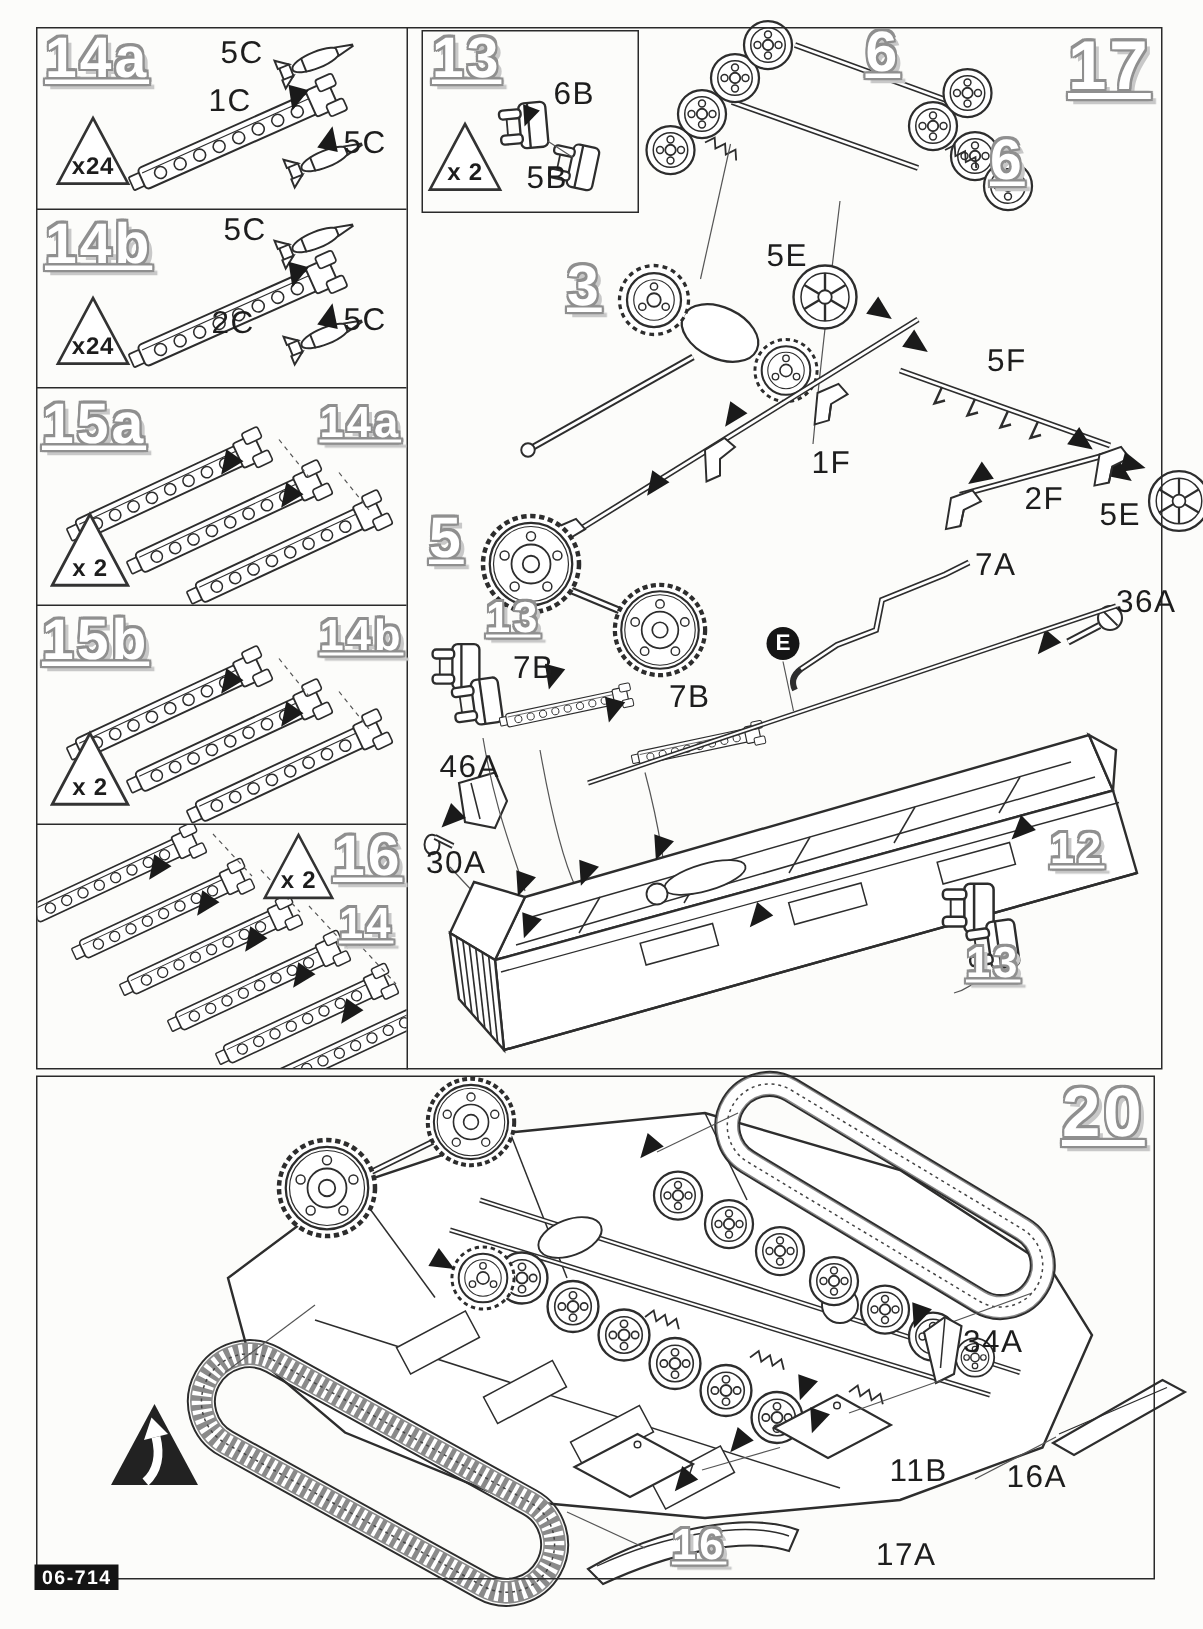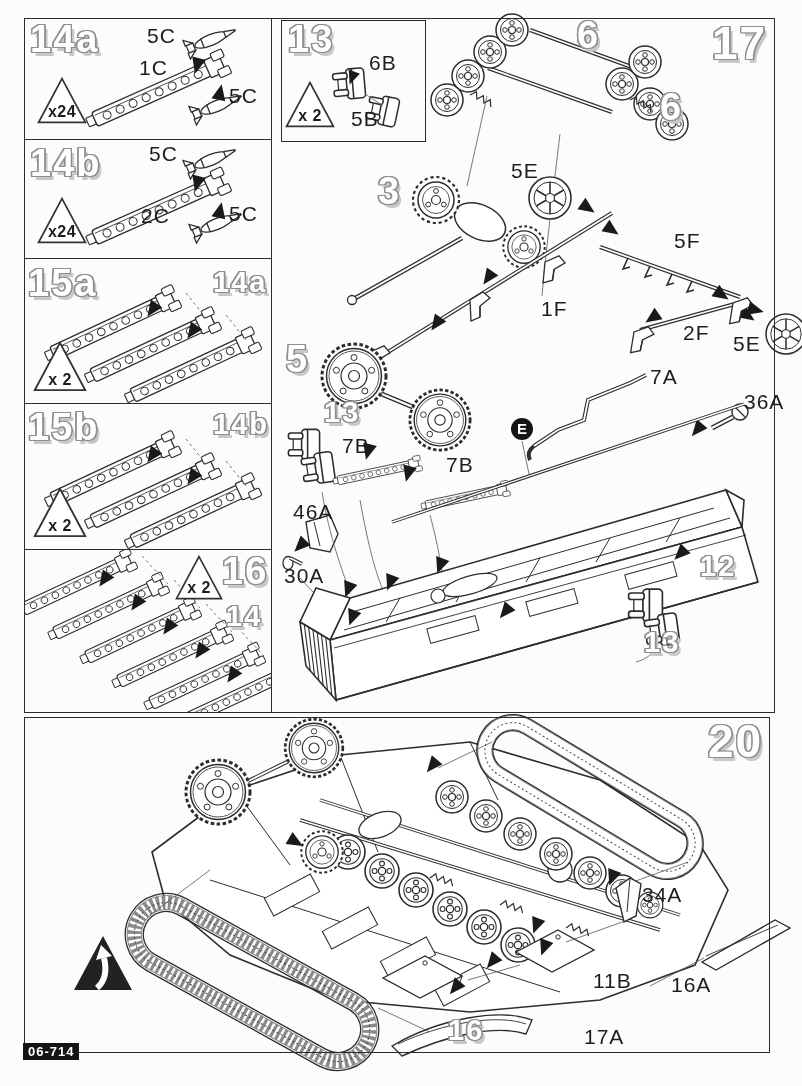--- a/index.html
+++ b/index.html
@@ -11,21 +11,21 @@
   .hline{position:absolute;left:24px;width:247px;height:0;border-top:1.6px solid #2a2a2a;}
   #frame-13{left:281px;top:20px;width:143px;height:120px;}
   #frame-18{left:24px;top:717px;width:744px;height:334px;}
   #art{position:absolute;left:0;top:0;}
   #label-layer{position:absolute;left:0;top:0;width:802px;height:1086px;pointer-events:none;}
   .lbl{position:absolute;line-height:1;white-space:nowrap;}
   .plain{font-size:21px;color:#1d1d1d;letter-spacing:1px;}
   .o-xl,.o-lg,.o-md{font-weight:bold;color:#fff;letter-spacing:2px;
     text-shadow:-1.4px -1.4px 0 #8f8f8f,1.4px -1.4px 0 #8f8f8f,-1.4px 1.4px 0 #8f8f8f,
       1.4px 1.4px 0 #8f8f8f,-1.4px 0 0 #8f8f8f,1.4px 0 0 #8f8f8f,0 -1.4px 0 #8f8f8f,
-      0 1.4px 0 #8f8f8f,3.5px 3.5px 0 #c8c8c8;}
+      0 1.4px 0 #8f8f8f,3.5px 3.5px 0 #c8c8c8;text-decoration:underline;}
   .o-xl{font-size:46px;}
   .o-lg{font-size:38px;}
   .o-md{font-size:29px;}
   .qty{position:absolute;}
   .qty svg{position:absolute;left:0;top:0;width:100%;height:100%;}
   .qty-txt{position:absolute;left:0;right:0;bottom:5px;text-align:center;font-weight:bold;
     font-size:16px;color:#1d1d1d;letter-spacing:0.5px;}
   .e-badge{position:absolute;left:511px;top:418px;width:22px;height:22px;border-radius:50%;
     background:#151515;color:#fff;font-weight:bold;font-size:15px;text-align:center;line-height:22px;}
   .kit-badge{position:absolute;left:23px;top:1043px;background:#141414;color:#fff;font-weight:bold;
@@ -480,21 +480,21 @@
       <span class="lbl o-md" style="left: 448px; top: 1016px;">16</span>
       <span class="lbl plain" style="left: 147px; top: 25px;">5C</span>
       <span class="lbl plain" style="left: 139px; top: 57px;">1C</span>
       <span class="lbl plain" style="left: 229px; top: 85px;">5C</span>
       <span class="lbl plain" style="left: 149px; top: 143px;">5C</span>
       <span class="lbl plain" style="left: 141px; top: 181px; margin-top: 24px;">2C</span>
       <span class="lbl plain" style="left: 229px; top: 203px;">5C</span>
       <span class="lbl plain" style="left: 369px; top: 52px;">6B</span>
       <span class="lbl plain" style="left: 351px; top: 108px;">5B</span>
       <span class="lbl plain" style="left: 511px; top: 160px;">5E</span>
-      <span class="lbl plain" style="left: 658px; top: 230px; margin-left: 16px;">5F</span>
+      <span class="lbl plain" style="left: 658px; top: 230px;">5F</span>
       <span class="lbl plain" style="left: 521px; top: 298px; margin-left: 20px;">1F</span>
       <span class="lbl plain" style="left: 683px; top: 322px;">2F</span>
       <span class="lbl plain" style="left: 733px; top: 333px;">5E</span>
       <span class="lbl plain" style="left: 650px; top: 366px;">7A</span>
       <span class="lbl plain" style="left: 744px; top: 391px;">36A</span>
       <span class="lbl plain" style="left: 342px; top: 435px;">7B</span>
       <span class="lbl plain" style="left: 446px; top: 454px;">7B</span>
       <span class="lbl plain" style="left: 293px; top: 501px;">46A</span>
       <span class="lbl plain" style="left: 284px; top: 565px;">30A</span>
       <span class="lbl plain" style="left: 642px; top: 884px;">34A</span>

